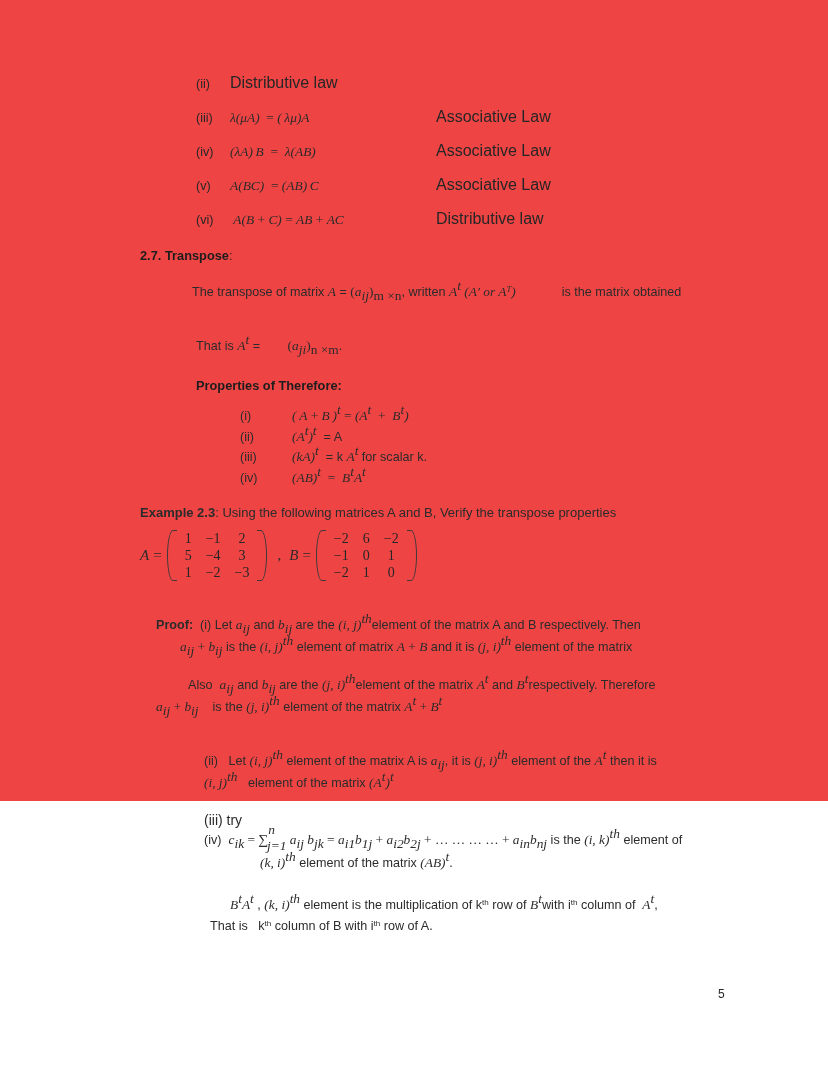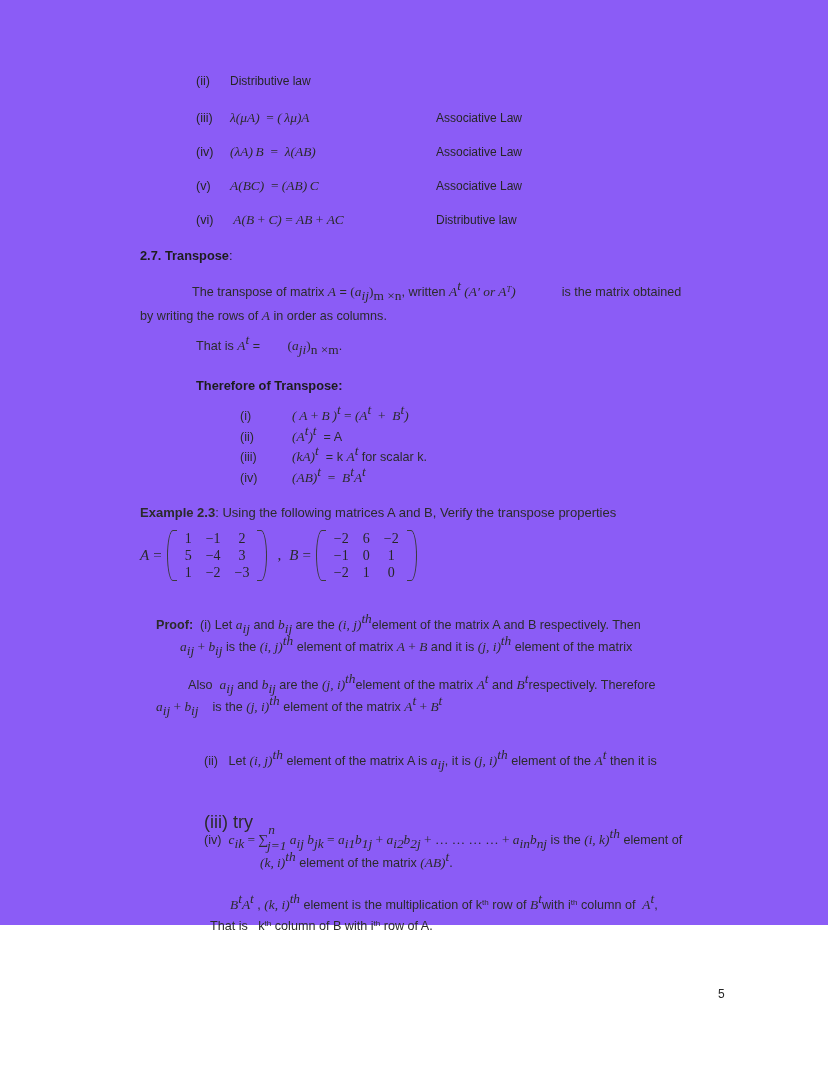--- a/index.html
+++ b/index.html
@@ -11,22 +11,22 @@
     width: 828px;
     height: 1071px;
     position: relative;
     font-family: "Liberation Sans", sans-serif;
     color: #2b2b2b;
     overflow: hidden;
   }
   .page {
     position: relative;
     width: 828px;
-    height: 925px;
-    background: #8b5cf6;
+    height: 801px;
+    background: #ef4444;
     box-sizing: border-box;
     padding: 0;
   }
   .bold { font-weight: bold; }
   .mi {                         
     font-family: "Liberation Serif", serif;
     font-style: italic;
     font-size: 13.4px;
   }
   .mu {                         
@@ -58,21 +58,21 @@
     flex: 0 0 34px;
     font-size: 12.6px;
     color: #262626;
   }
   .law-row .lr-eq {
     width: 206px;
     flex: 0 0 206px;
     white-space: nowrap;
   }
   .law-row .lr-label {
-    font-size: 12px;
+    font-size: 16px;
     color: #262626;
     white-space: nowrap;
   }
 
   
   .sec-heading {
     position: absolute;
     left: 140px;
     top: 248px;
     font-size: 12.8px;
@@ -211,21 +211,21 @@
     left: 204px;
     top: 750px;
     width: 540px;
     font-size: 12.6px;
     line-height: 1.62;
   }
   .proof-iii {
     position: absolute;
     left: 204px;
     top: 812px;
-    font-size: 18px;
+    font-size: 14px;
   }
   .proof-iv {
     position: absolute;
     left: 204px;
     top: 829px;
     width: 540px;
     font-size: 12.6px;
     line-height: 1.62;
   }
   .proof-iv .iv-hang { margin-left: 56px; }
@@ -295,30 +295,27 @@
     </div>
 
   </div>
 
   <div class="sec-heading">
     <span>2.7</span><span>.&nbsp;</span><span>Transpose</span><span class="tail">:</span>
   </div>
 
   <div class="para-transpose">
     <span class="indent"></span><span>The transpose of matrix </span><span class="mi">A</span><span> = </span><span class="nowrap"><span class="mu">(</span><span class="mi">a</span><sub class="mi">ij</sub><span class="mu">)</span><sub class="mu">m ×n</sub></span><span>, written </span><span class="nowrap"><span class="mi">A</span><sup class="mi">t</sup></span><span class="mi">&nbsp;</span><span class="nowrap mi"><span>(A′ or A</span><sup>T</sup><span>)</span></span><span class="gap-wide"></span><span>is the matrix obtained</span>
-    <div style="margin-top:2px;">
-      <span>by writing the rows of </span><span class="mi">A</span><span> in order as columns.</span>
-    </div>
   </div>
 
   <div class="that-is">
     <span>That is </span><span class="nowrap"><span class="mi">A</span><sup class="mi">t</sup></span><span> = </span><span class="sp"></span><span class="nowrap"><span class="mu">(</span><span class="mi">a</span><sub class="mi">ji</sub><span class="mu">)</span><sub class="mu">n ×m</sub></span><span>.</span>
   </div>
 
-  <div class="props-title">Therefore of Transpose:</div>
+  <div class="props-title">Properties of Therefore:</div>
 
   <div class="props-list">
 
     <div class="p-row">
       <span class="p-num">(i)</span>
       <span class="p-eq">
         <span class="mi">( A</span><span class="mu">&nbsp;+&nbsp;</span><span class="mi">B )</span><sup class="mi">t</sup><span class="mu">&nbsp;=&nbsp;</span><span class="mi">(A</span><sup class="mi">t</sup><span class="mu">&nbsp;&nbsp;+&nbsp;&nbsp;</span><span class="mi">B</span><sup class="mi">t</sup><span class="mi">)</span>
       </span>
     </div>
 
@@ -425,20 +422,23 @@
     <div class="pf-also2">
       <span class="mi">a</span><sub class="mi">ij</sub><span class="mu">&nbsp;+&nbsp;</span><span class="mi">b</span><sub class="mi">ij</sub><span>&nbsp;&nbsp;&nbsp;&nbsp;is the </span><span class="mi">(j, i)</span><sup class="mi">th</sup><span> element of the matrix </span><span class="mi">A</span><sup class="mi">t</sup><span class="mu">&nbsp;+&nbsp;</span><span class="mi">B</span><sup class="mi">t</sup>
     </div>
 
   </div>
 
   <div class="proof-ii">
     <div>
       <span>(ii)&nbsp;&nbsp; Let </span><span class="mi">(i, j)</span><sup class="mi">th</sup><span> element of the matrix A is </span><span class="mi">a</span><sub class="mi">ij</sub><span>, it is </span><span class="mi">(j, i)</span><sup class="mi">th</sup><span> element of the </span><span class="mi">A</span><sup class="mi">t</sup><span> then it is</span>
     </div>
+    <div>
+      <span class="mi">(i, j)</span><sup class="mi">th</sup><span>&nbsp;&nbsp;&nbsp;element of the matrix </span><span class="mi">(A</span><sup class="mi">t</sup><span class="mi">)</span><sup class="mi">t</sup>
+    </div>
   </div>
 
   <div class="proof-iii">(iii)  try</div>
 
   <div class="proof-iv">
     <div>
       <span>(iv)&nbsp;&nbsp;</span><span class="mi">c</span><sub class="mi">ik</sub><span class="mu">&nbsp;=&nbsp;</span><span class="mu" style="font-size:14px;">∑</span><sup class="mi" style="vertical-align:0.75em;">n</sup><sub class="mi" style="margin-left:-8px;vertical-align:-0.45em;">j=1</sub><span class="mi">&nbsp;a</span><sub class="mi">ij</sub><span class="mi">&nbsp;b</span><sub class="mi">jk</sub><span class="mu">&nbsp;=&nbsp;</span><span class="mi">a</span><sub class="mi">i1</sub><span class="mi">b</span><sub class="mi">1j</sub><span class="mu">&nbsp;+&nbsp;</span><span class="mi">a</span><sub class="mi">i2</sub><span class="mi">b</span><sub class="mi">2j</sub><span class="mu">&nbsp;+&nbsp;</span><span class="mu">…&nbsp;…&nbsp;…&nbsp;…</span><span class="mu">&nbsp;+&nbsp;</span><span class="mi">a</span><sub class="mi">in</sub><span class="mi">b</span><sub class="mi">nj</sub><span> is the </span><span class="mi">(i, k)</span><sup class="mi">th</sup><span> element of</span>
     </div>
     <div class="iv-hang">
       <span class="mi">(k, i)</span><sup class="mi">th</sup><span> element of the matrix </span><span class="mi">(AB)</span><sup class="mi">t</sup><span>.</span>

